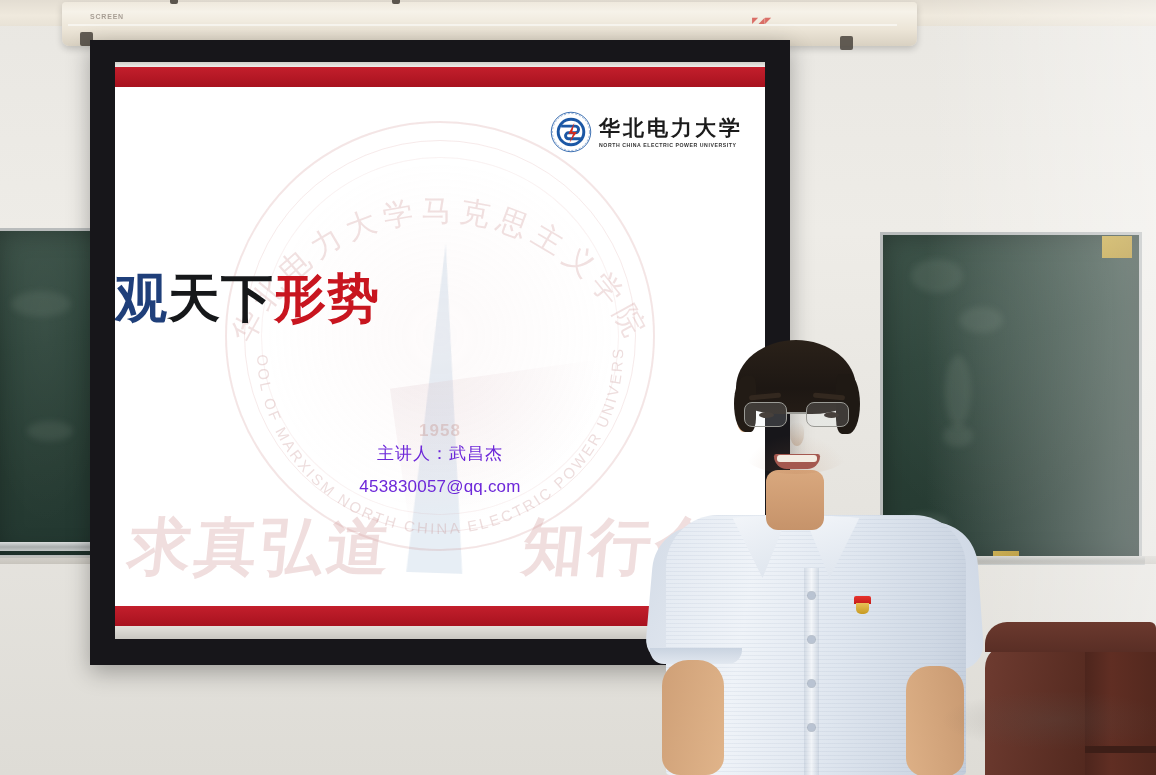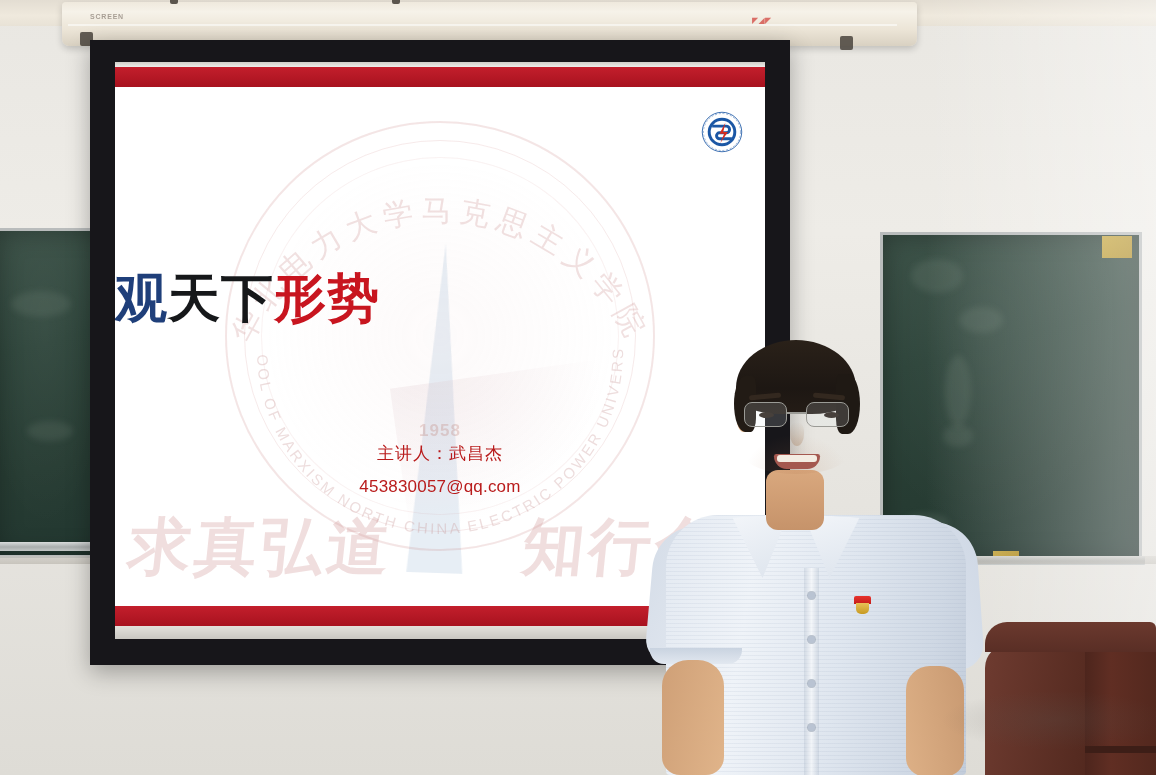--- a/index.html
+++ b/index.html
@@ -221,21 +221,21 @@
   .t-red   { color:#c8151f; }
   .t-green { color:#0d9448; }
 
   
   .sub-wrap {
     position:absolute; left:0; right:0; top:350px;
     text-align:center;
   }
   .sub-line {
     font-family:"DejaVu Sans",sans-serif;
-    font-size:17px; color:#b91c1c; line-height:1.95;
+    font-size:17px; color:#6d28d9; line-height:1.95;
     letter-spacing:1px;
   }
   .sub-line.mail { font-family:"Liberation Sans",sans-serif; letter-spacing:0.2px; }
 
   
   .person { position:absolute; left:648px; top:330px; width:330px; height:445px; }
 
   .neck {
     position:absolute; left:118px; top:140px; width:58px; height:60px;
     background:linear-gradient(180deg,#d9a87e,#c6936a);
@@ -482,20 +482,24 @@
           <div class="logo">
             <div class="logo-mark">
               <svg viewBox="0 0 100 100" width="42" height="42">
                 <circle cx="50" cy="50" r="47" fill="#ffffff" stroke="#1b57a5" stroke-width="2"></circle>
                 <circle cx="50" cy="50" r="44" fill="none" stroke="#1b57a5" stroke-width="1" stroke-dasharray="5 4"></circle>
                 <circle cx="50" cy="50" r="34" fill="#1b57a5"></circle>
                 <circle cx="50" cy="50" r="27" fill="#ffffff"></circle>
                 <path d="M30 36 h30 a8 8 0 0 1 0 16 h-16 a7 7 0 0 0 0 14 h26" fill="none" stroke="#1b57a5" stroke-width="7" stroke-linecap="square"></path>
                 <path d="M58 28 l-14 26 h11 l-9 22 18 -26 h-11 z" fill="#d52b1e"></path>
               </svg>
+            </div>
+            <div>
+              <div class="logo-txt-cn">华北电力大学</div>
+              <div class="logo-txt-en">NORTH CHINA ELECTRIC POWER UNIVERSITY</div>
             </div>
           </div>
 
           <div class="title-wrap">
             <div class="title-line">
               <span class="t-blue">观</span><span class="t-black">天下</span><span class="t-red">形势</span>
             </div>
           </div>
 
           <div class="sub-wrap">

